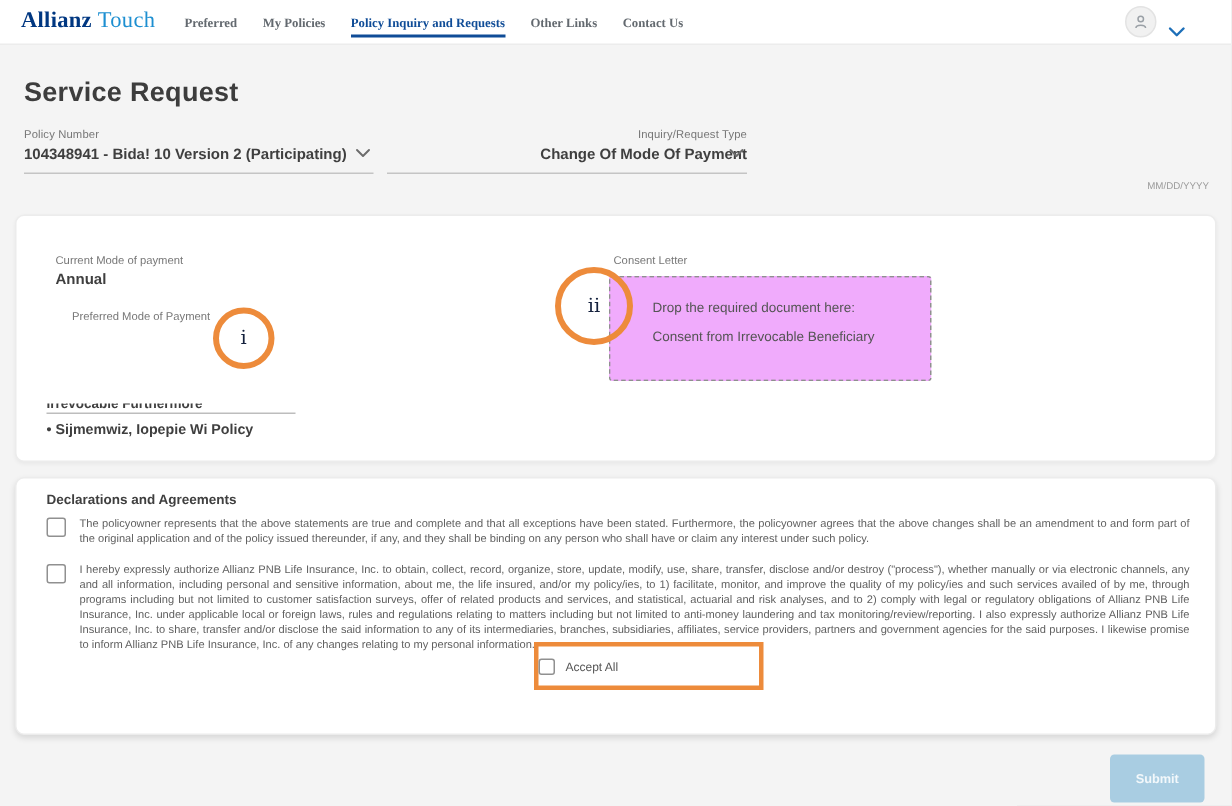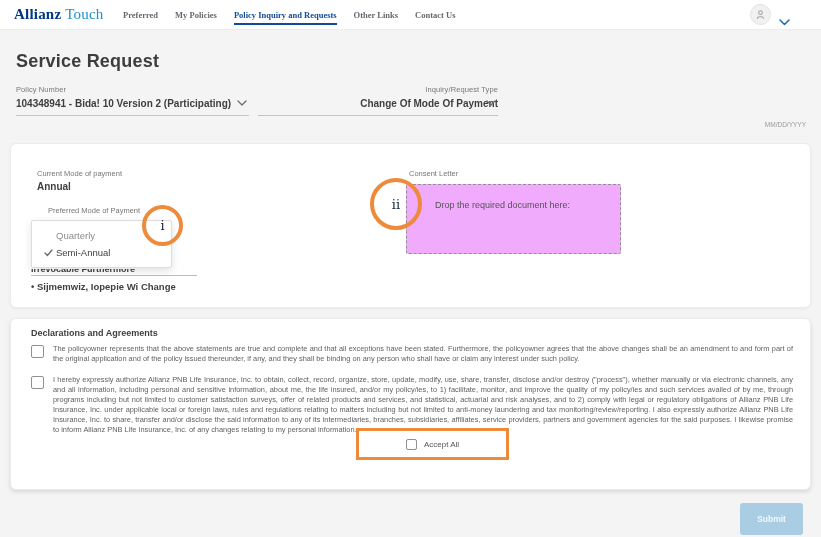--- a/index.html
+++ b/index.html
@@ -108,21 +108,21 @@
   .decl-para {
     position:absolute; left:42px; width:740px; font-size:7.4px; line-height:10px;
     color:#5f5f5f; text-align:justify;
   }
   #decl-para-1 { top:25px; }
   #decl-para-2 { top:56px; }
 
   
   .accept-rect {
     position:absolute; left:356px; top:428px; width:153px; height:32px;
-    border:3px solid #ED8B3B; display:flex; align-items:center; justify-content:center; gap:7px;
+    border:3px solid #ED8B3B; display:flex; align-items:center; justify-content:flex-start; gap:7px;
     z-index:6; background:transparent;
   }
   .accept-rect .checkbox { width:11px; height:11px; }
   .accept-label { font-size:8px; color:#555555; }
 
   .annot-circle {
     position:absolute; border:4px solid #ED8B3B; border-radius:50%;
     display:flex; align-items:center; justify-content:center; z-index:7;
     font-family:"DejaVu Serif", serif; color:#14213d; background:transparent;
   }
@@ -194,43 +194,30 @@
   </div>
 
   <div class="date-hint">MM/DD/YYYY</div>
 
   <div class="card" id="card-payment">
     <div class="small-label" id="cmop-label">Current Mode of payment</div>
     <div class="bold-value" id="cmop-value">Annual</div>
 
     <div class="small-label" id="pmop-label">Preferred Mode of Payment</div>
 
-    <div class="dropdown-panel">
-      <div class="dd-option plain">
-        <span class="dd-spacer"></span>
-        <span>Quarterly</span>
-      </div>
-      <div class="dd-option selected">
-        <span class="dd-check">
-          <svg width="9" height="8" viewBox="0 0 9 8">
-              <polyline points="1,4 3.4,6.5 8,1" fill="none" stroke="#6c6c6c" stroke-width="1.3" stroke-linecap="round" stroke-linejoin="round"></polyline>
-            </svg>
-        </span>
-        <span>Semi-Annual</span>
-      </div>
-    </div>
 
     <div class="beneficiary-clip">
       <span>Irrevocable Furthermore</span>
     </div>
-    <div class="beneficiary-item">Sijmemwiz, Iopepie Wi Change</div>
+    <div class="beneficiary-item">Sijmemwiz, Iopepie Wi Policy</div>
 
     <div class="small-label" id="consent-label">Consent Letter</div>
     <div class="dropzone">
       <div class="dz-line1">Drop the required document here:</div>
+      <div class="dz-line2">Consent from Irrevocable Beneficiary</div>
     </div>
   </div>
 
   <div class="card" id="card-declarations">
     <div id="decl-title">Declarations and Agreements</div>
 
     <div class="checkbox" id="decl-check-1"></div>
     <div class="decl-para" id="decl-para-1">The policyowner represents that the above statements are true and complete and that all exceptions have been stated. Furthermore, the policyowner agrees that the above changes shall be an amendment to and form part of the original application and of the policy issued thereunder, if any, and they shall be binding on any person who shall have or claim any interest under such policy.</div>
 
     <div class="checkbox" id="decl-check-2"></div>

